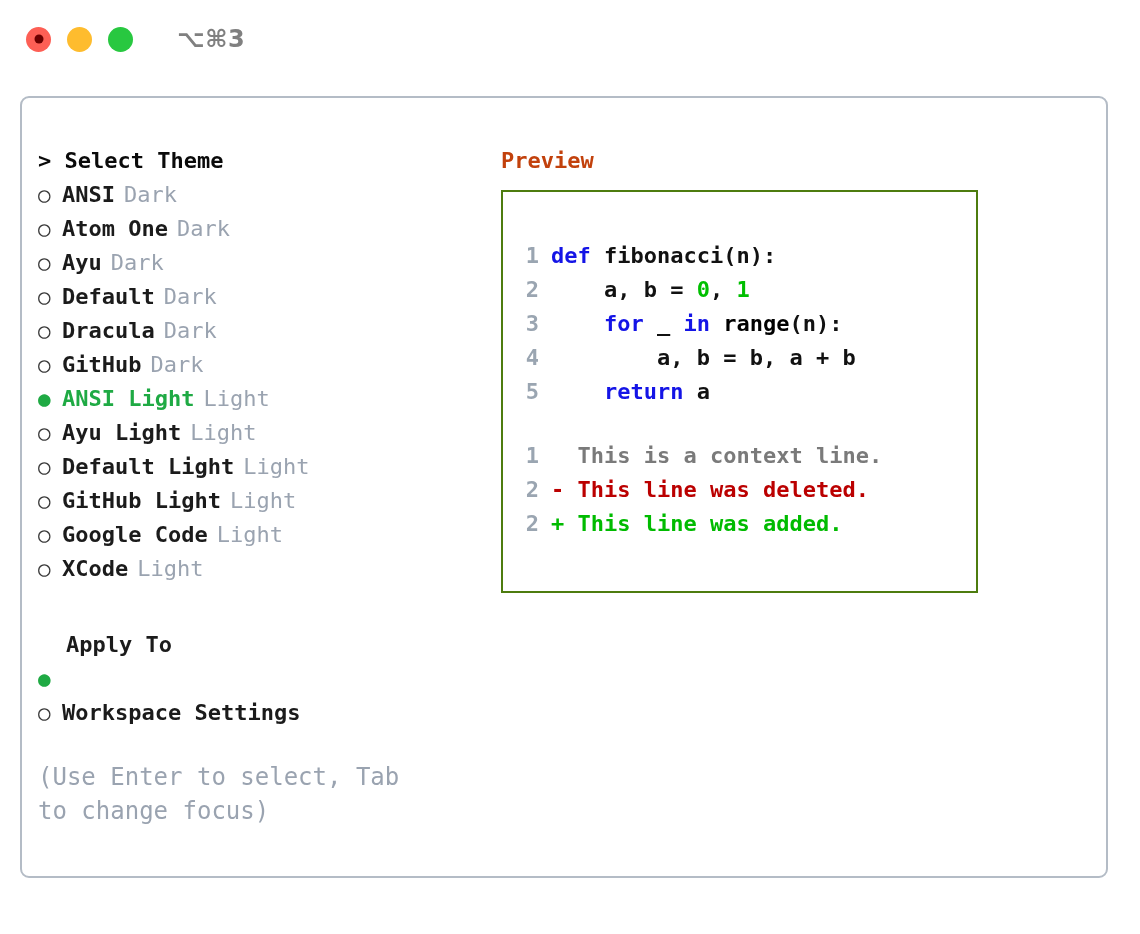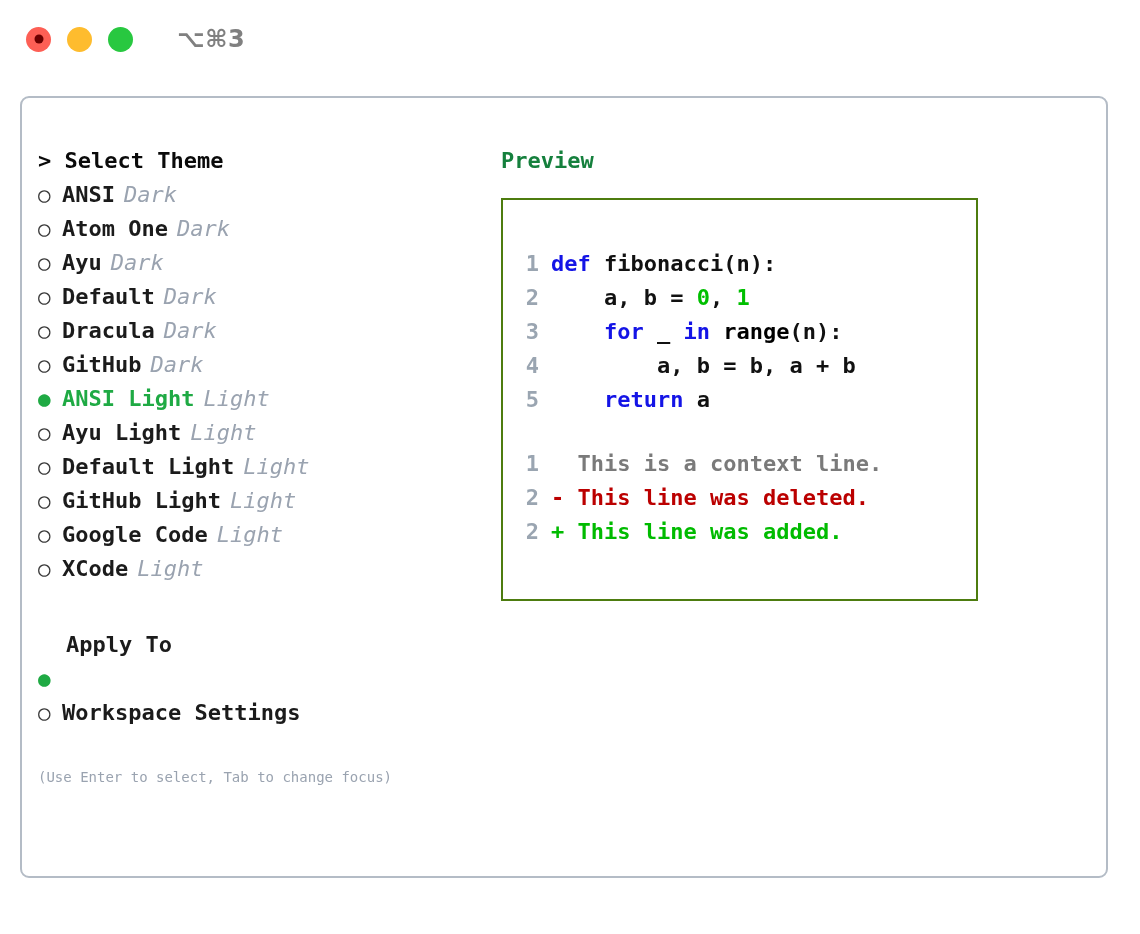--- a/index.html
+++ b/index.html
@@ -113,59 +113,58 @@
   .opt-marker.sel { color: #1faa44; }
   .opt-label {
     color: #1b1b1b;
     font-weight: bold;
   }
   .opt-row.selected .opt-label { color: #1faa44; }
   .opt-variant {
     color: #9aa3b0;
     font-weight: normal;
     margin-left: 9px;
-    font-style: italic;
   }
   .opt-row.selected .opt-variant { color: #9aa3b0; }
 
   .spacer-row { height: 34px; }
 
   .group-heading {
     font-size: 22px;
     font-weight: bold;
     color: #1b1b1b;
     line-height: 34px;
     height: 34px;
     padding-left: 28px;
     white-space: pre;
     margin-top: 8px;
   }
 
   #hint-text {
     margin-top: 30px;
-    font-size: 14px;
+    font-size: 24px;
     line-height: 34px;
     color: #9aa3b0;
     width: 400px;
     white-space: pre-wrap;
   }
 
   
   #preview-column {
     position: absolute;
     left: 479px;
     top: 46px;
     width: 495px;
   }
   #preview-heading {
     font-size: 22px;
     font-weight: bold;
-    color: #15803d;
-    line-height: 34px;
-    margin-bottom: 20px;
+    color: #c2410c;
+    line-height: 34px;
+    margin-bottom: 12px;
     white-space: pre;
   }
   #preview-box {
     width: 477px;
     height: 403px;
     border: 2px solid #4d7c0f;
     box-sizing: border-box;
     background: #ffffff;
     position: relative;
     font-weight: bold;

